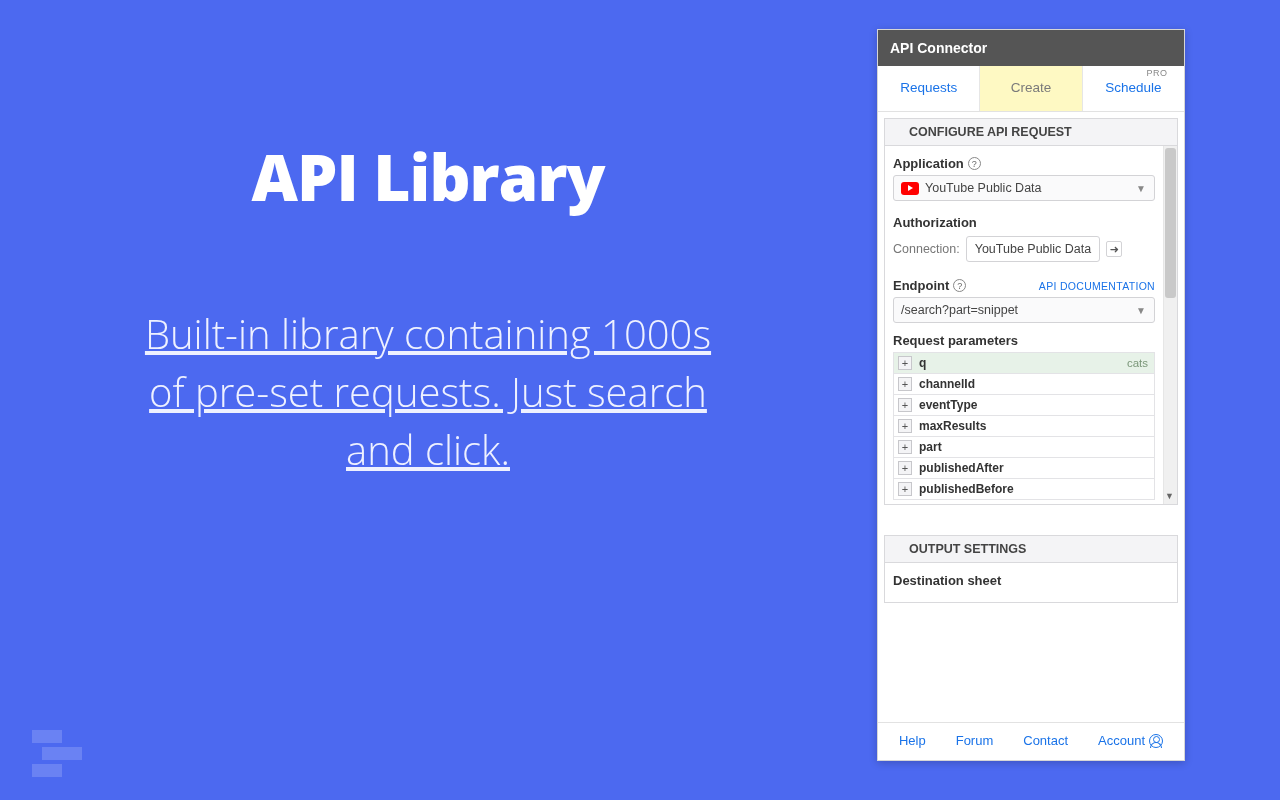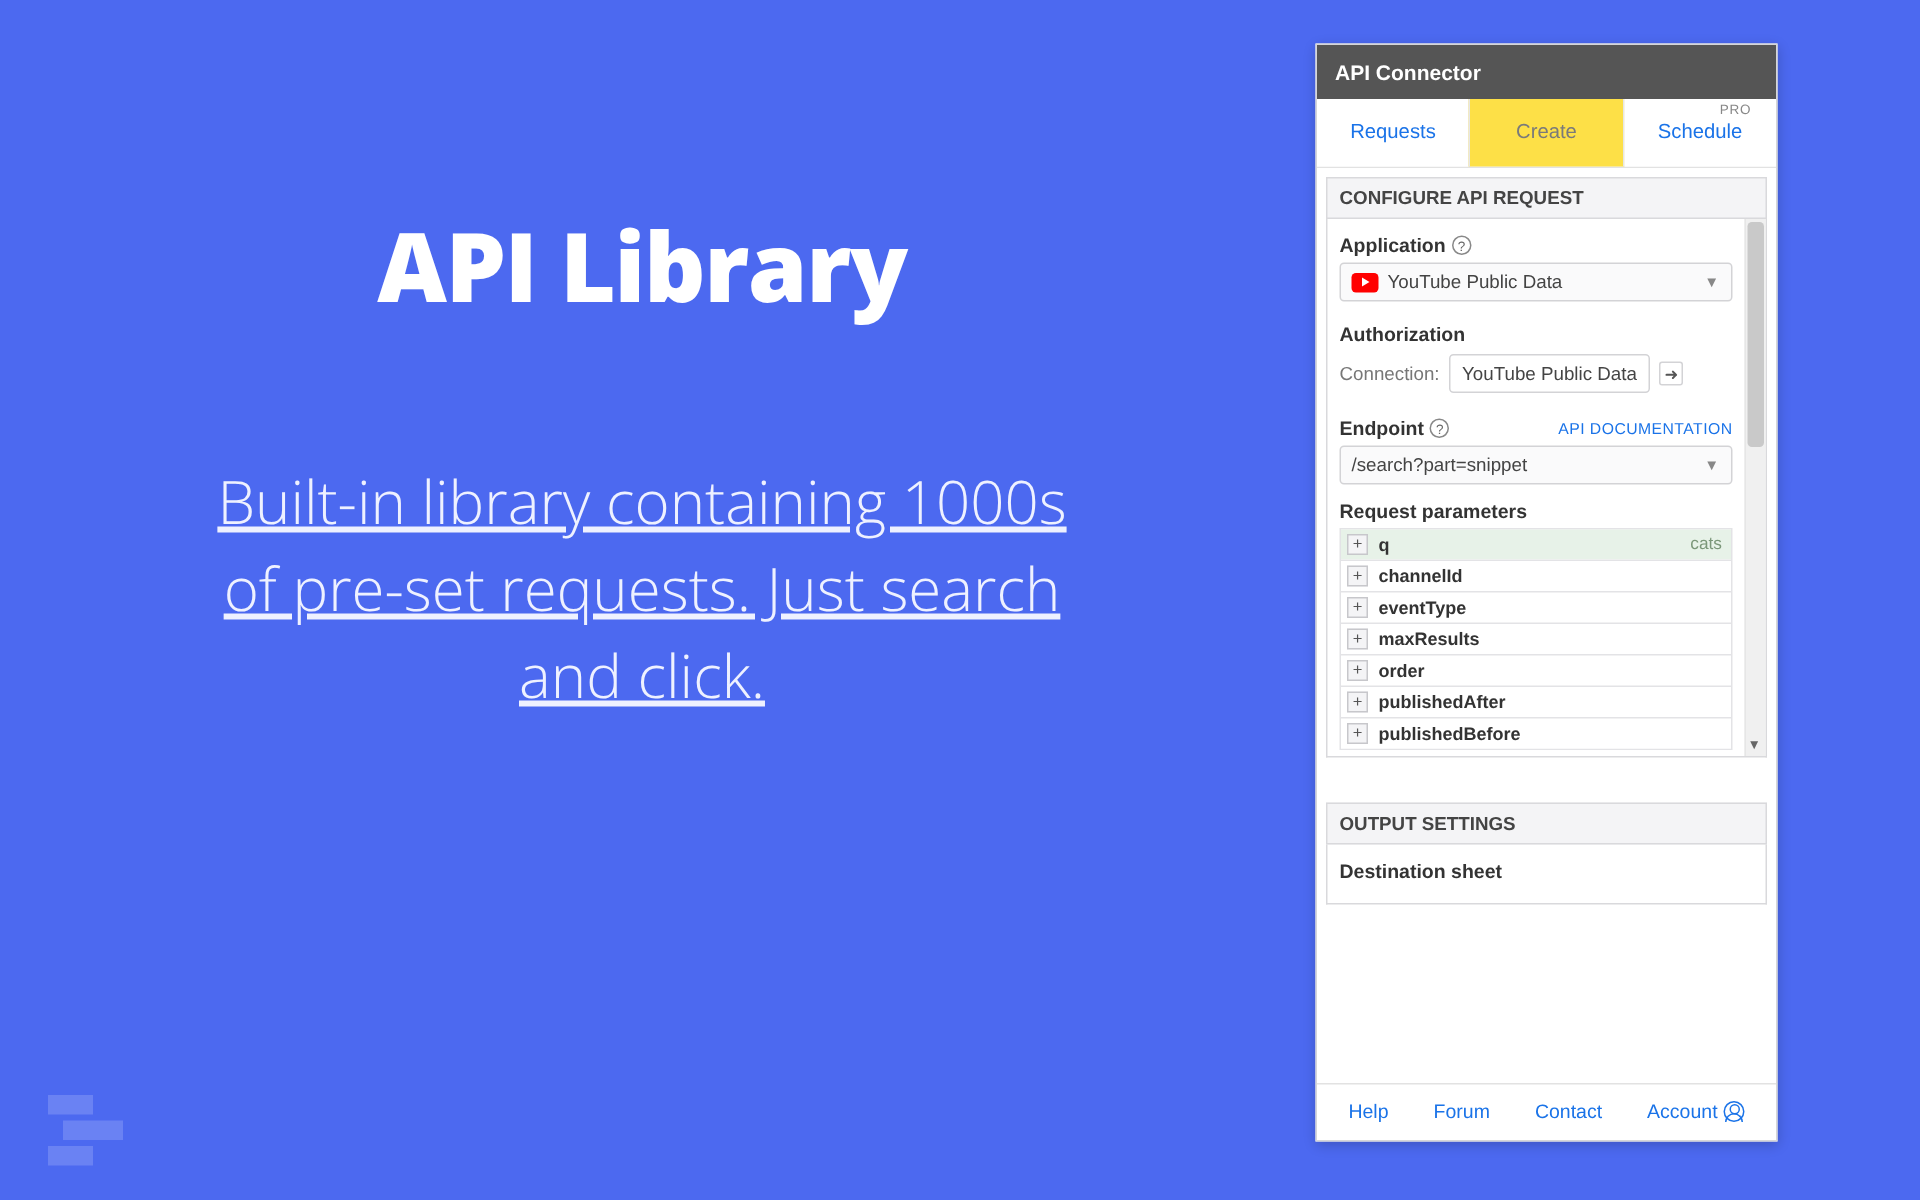--- a/index.html
+++ b/index.html
@@ -22,27 +22,27 @@
     font-family: Arial, sans-serif;
     box-shadow: 0 2px 8px rgba(0,0,0,0.2);
   }
   .panel-header { background: #555; color: #fff; font-size: 14px; font-weight: 700; padding: 10px 12px; }
 
   .tabs { display: flex; background: #fff; border-bottom: 1px solid #e2e2e2; }
   .tab {
     flex: 1; text-align: center; padding: 10px 0 12px; font-size: 13.5px; color: #1a73e8;
     cursor: pointer; background: #fff; height: 45px; display:flex; align-items:center; justify-content:center;
   }
-  .tab.active { background: #fde047; color: #7a7a7a; border-left:1px solid #e6e6e6; border-right:1px solid #e6e6e6; }
+  .tab.active { background: #fef9c3; color: #7a7a7a; border-left:1px solid #e6e6e6; border-right:1px solid #e6e6e6; }
   .tab .wrap { position: relative; display:inline-block; }
   .tab .pro { position: absolute; top: -12px; right: -6px; font-size: 9px; color: #888; letter-spacing: 0.5px; }
 
   .section-bar {
     background: #f4f4f6; border: 1px solid #d9d9dc; margin: 6px 6px 0 6px;
-    padding: 6px 8px; font-size: 12.5px; font-weight: 700; color: #444;
+    padding: 6px 24px; font-size: 12.5px; font-weight: 700; color: #444;
   }
 
   .section-body { margin: 0 6px; border: 1px solid #d9d9dc; border-top: none; padding: 10px 8px 0 8px; background:#fff; position:relative;}
   .scroll-track {
     position:absolute; right:0; top:0; bottom:0; width:14px; background:#f0f0f0; border-left:1px solid #e6e6e6;
   }
   .scroll-thumb { position:absolute; right:1px; top:2px; width:11px; height:150px; background:#c9c9c9; border-radius:3px; }
   .scroll-arrow-dn { position:absolute; right:3px; bottom:3px; font-size:9px; color:#666; }
 
   .field-label { font-size: 13px; font-weight: 700; color: #333; margin-bottom: 4px; display:flex; align-items:center; gap:4px;}
@@ -170,21 +170,21 @@
         <div class="param-row">
           <div class="param-plus">+</div>
           <div class="param-name">eventType</div>
         </div>
         <div class="param-row">
           <div class="param-plus">+</div>
           <div class="param-name">maxResults</div>
         </div>
         <div class="param-row">
           <div class="param-plus">+</div>
-          <div class="param-name">order</div>
+          <div class="param-name">part</div>
         </div>
         <div class="param-row">
           <div class="param-plus">+</div>
           <div class="param-name">publishedAfter</div>
         </div>
         <div class="param-row">
           <div class="param-plus">+</div>
           <div class="param-name">publishedBefore</div>
         </div>
       </div>

